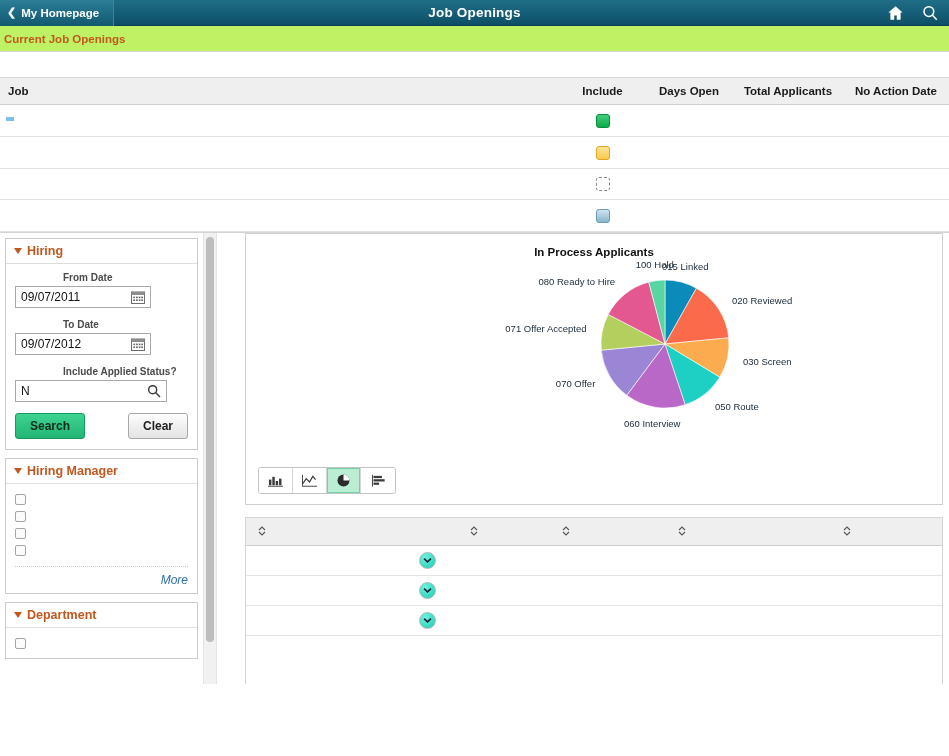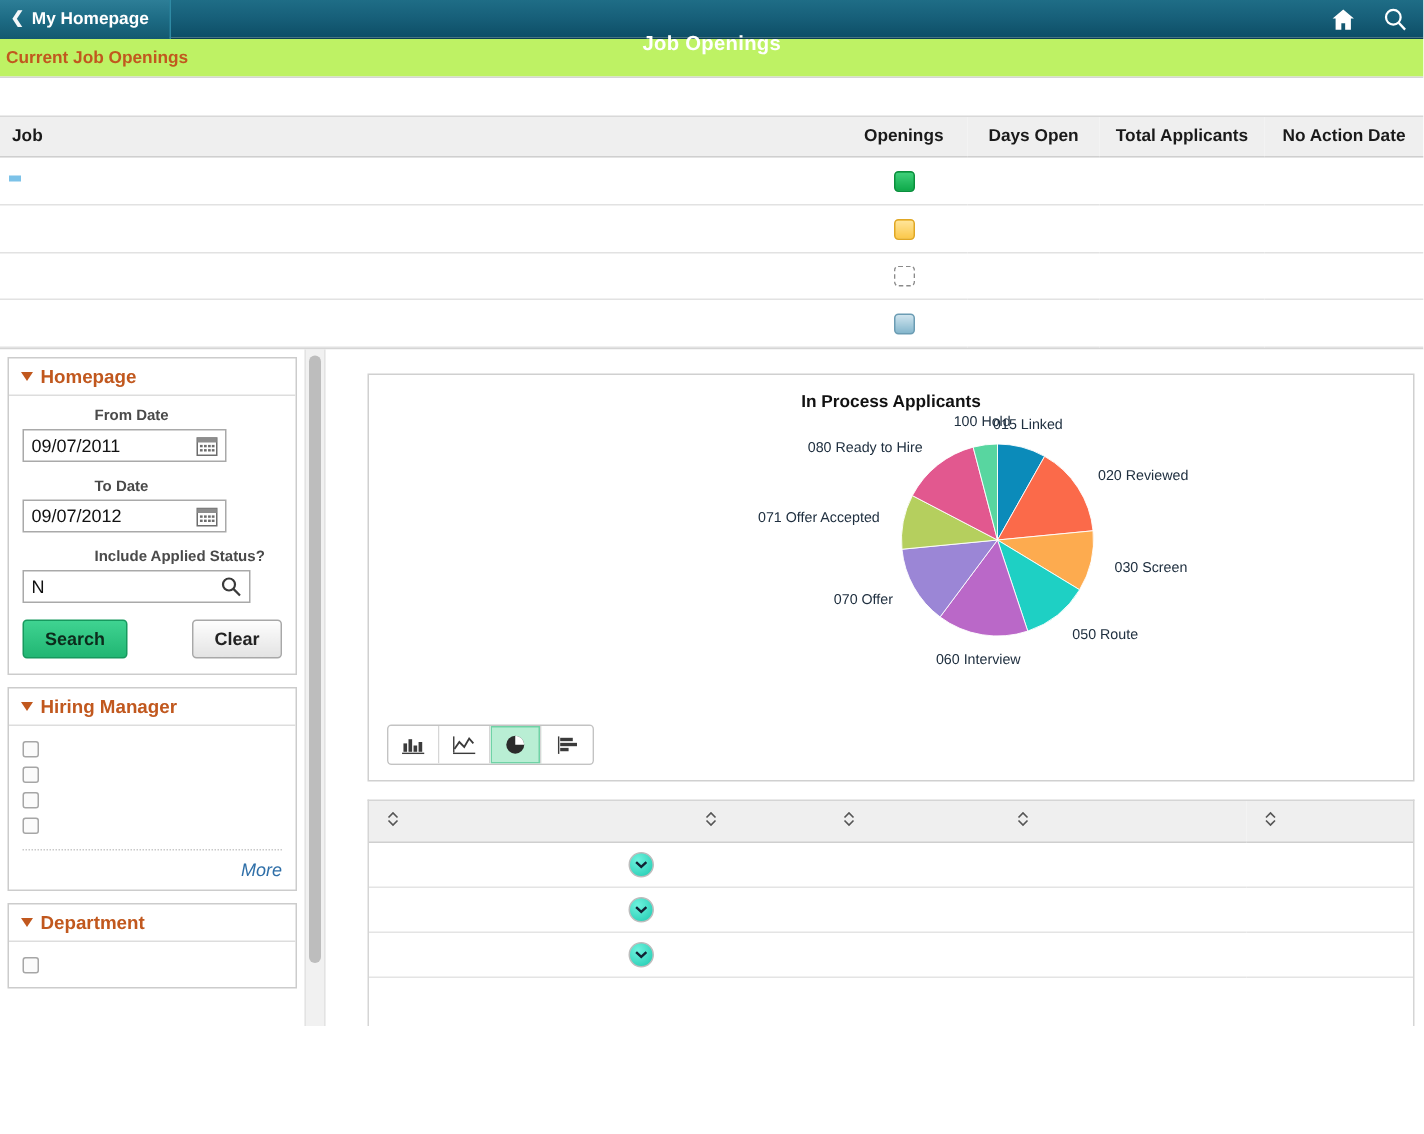--- a/index.html
+++ b/index.html
@@ -23,21 +23,21 @@
     display: flex; align-items: center; gap: 5px;
     height: 26px; padding: 0 14px 0 7px;
     background: linear-gradient(to bottom, #2d7e97 0%, #1d6b84 50%, #13596f 100%);
     border-right: 1px solid #2f8aa4;
     font-size: 11.5px; font-weight: bold;
     white-space: nowrap;
     cursor: pointer;
   }
   .back-chevron { font-size: 11px; opacity: .95; line-height: 1; }
   .nav-title {
-    position: absolute; left: 0; right: 0; top: 16px;
+    position: absolute; left: 0; right: 0; top: 0;
     text-align: center; line-height: 26px;
     font-size: 13.5px; font-weight: bold;
     letter-spacing: .2px;
     pointer-events: none;
   }
   .nav-icons {
     position: absolute; right: 10px; top: 0; height: 26px;
     display: flex; align-items: center; gap: 16px;
   }
   .nav-icons svg { display:block; }
@@ -208,21 +208,21 @@
   }
 
   
   .content-col {
     flex: 1;
     display: flex; flex-direction: column;
     background: #fff;
     overflow: hidden;
   }
   .chart-panel {
-    margin: 16px 6px 0 28px;
+    margin: 0 6px 0 28px;
     border: 1px solid #d0d0d0;
     background: #fff;
     height: 272px;
     position: relative;
   }
   .chart-title {
     text-align: center;
     font-size: 11.5px; font-weight: bold; color: #111;
     padding-top: 12px;
   }
@@ -315,21 +315,21 @@
     <colgroup>
       <col style="width:560px">
         <col style="width:85px">
         <col style="width:88px">
         <col style="width:110px">
         <col style="width:106px">
     </colgroup>
     <thead>
       <tr>
         <th class="job-col">Job</th>
-        <th>Openings</th>
+        <th>Include</th>
         <th>Days Open</th>
         <th>Total Applicants</th>
         <th>No Action Date</th>
       </tr>
     </thead>
     <tbody>
         <tr>
           <td class="job-col"><div class="job-link focused"></div><div class="job-sub"></div></td>
           <td><span class="cat-chip green"></span></td>
           <td></td>
@@ -361,21 +361,21 @@
   </table>
 </div>
 
 <div class="lower">
 
   <div class="facet-col">
 
     <div class="facet-box">
       <div class="facet-head">
         <span class="caret-down"></span>
-        <span>Homepage</span>
+        <span>Hiring</span>
       </div>
       <div class="facet-body">
         <div class="field-label">From Date</div>
         <div class="field-wrap">
           <input type="text" value="09/07/2011" style="">
           <span class="field-icon">
             <svg width="16" height="16" viewBox="0 0 16 16">
                 <rect x="1.5" y="3" width="13" height="11.5" fill="#fff" stroke="#6d6d6d"></rect>
                 <rect x="1.5" y="3" width="13" height="3" fill="#8d8d8d"></rect>
                 <g fill="#6d6d6d">

